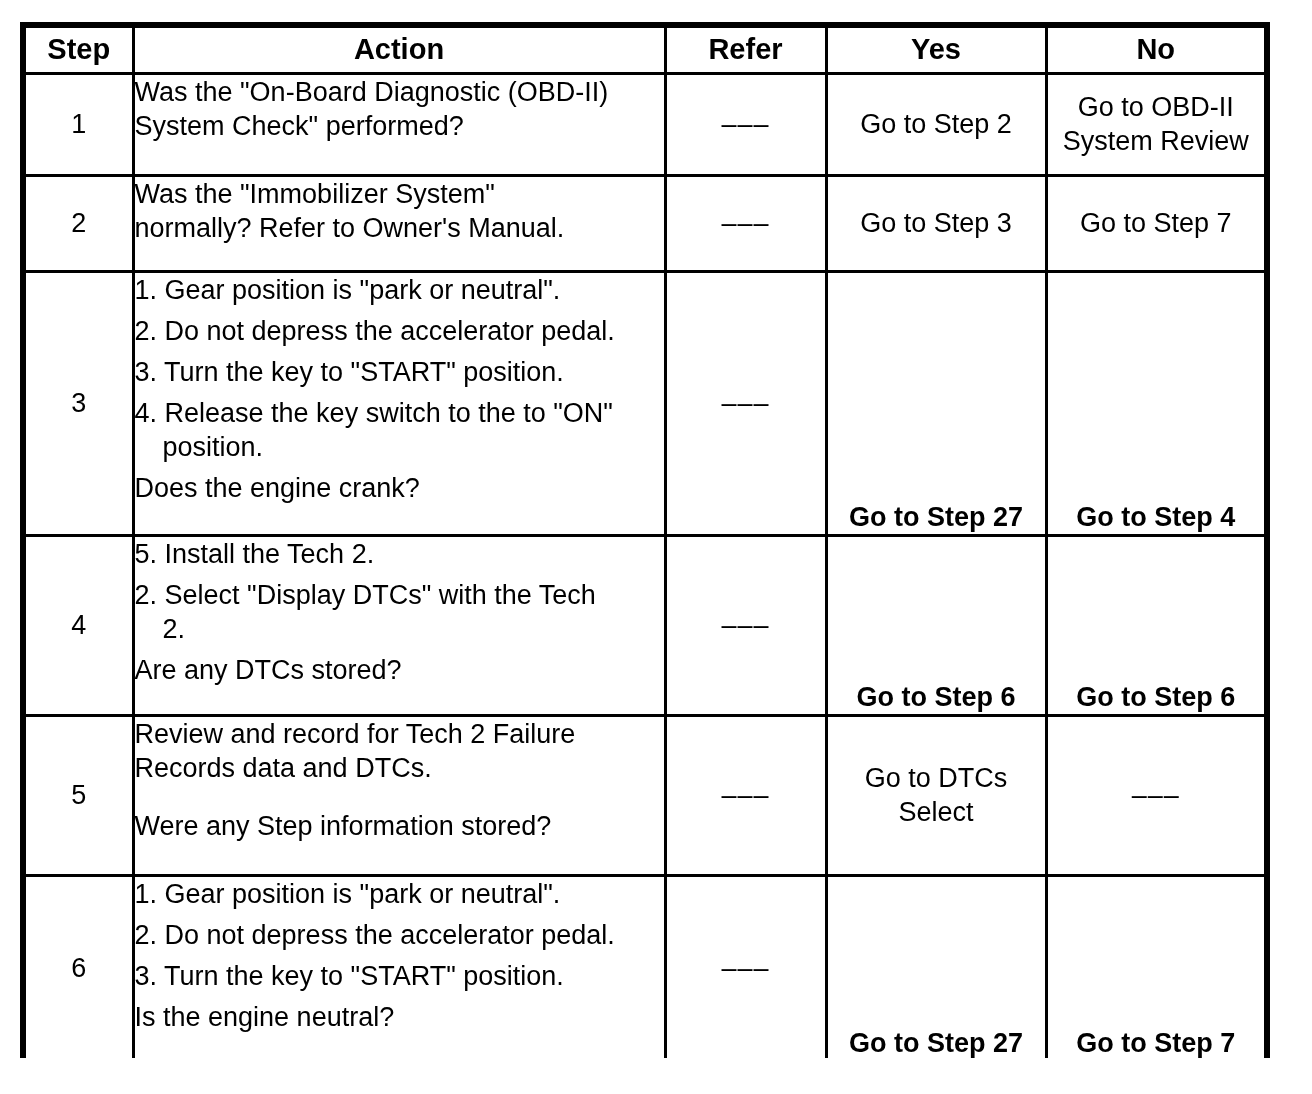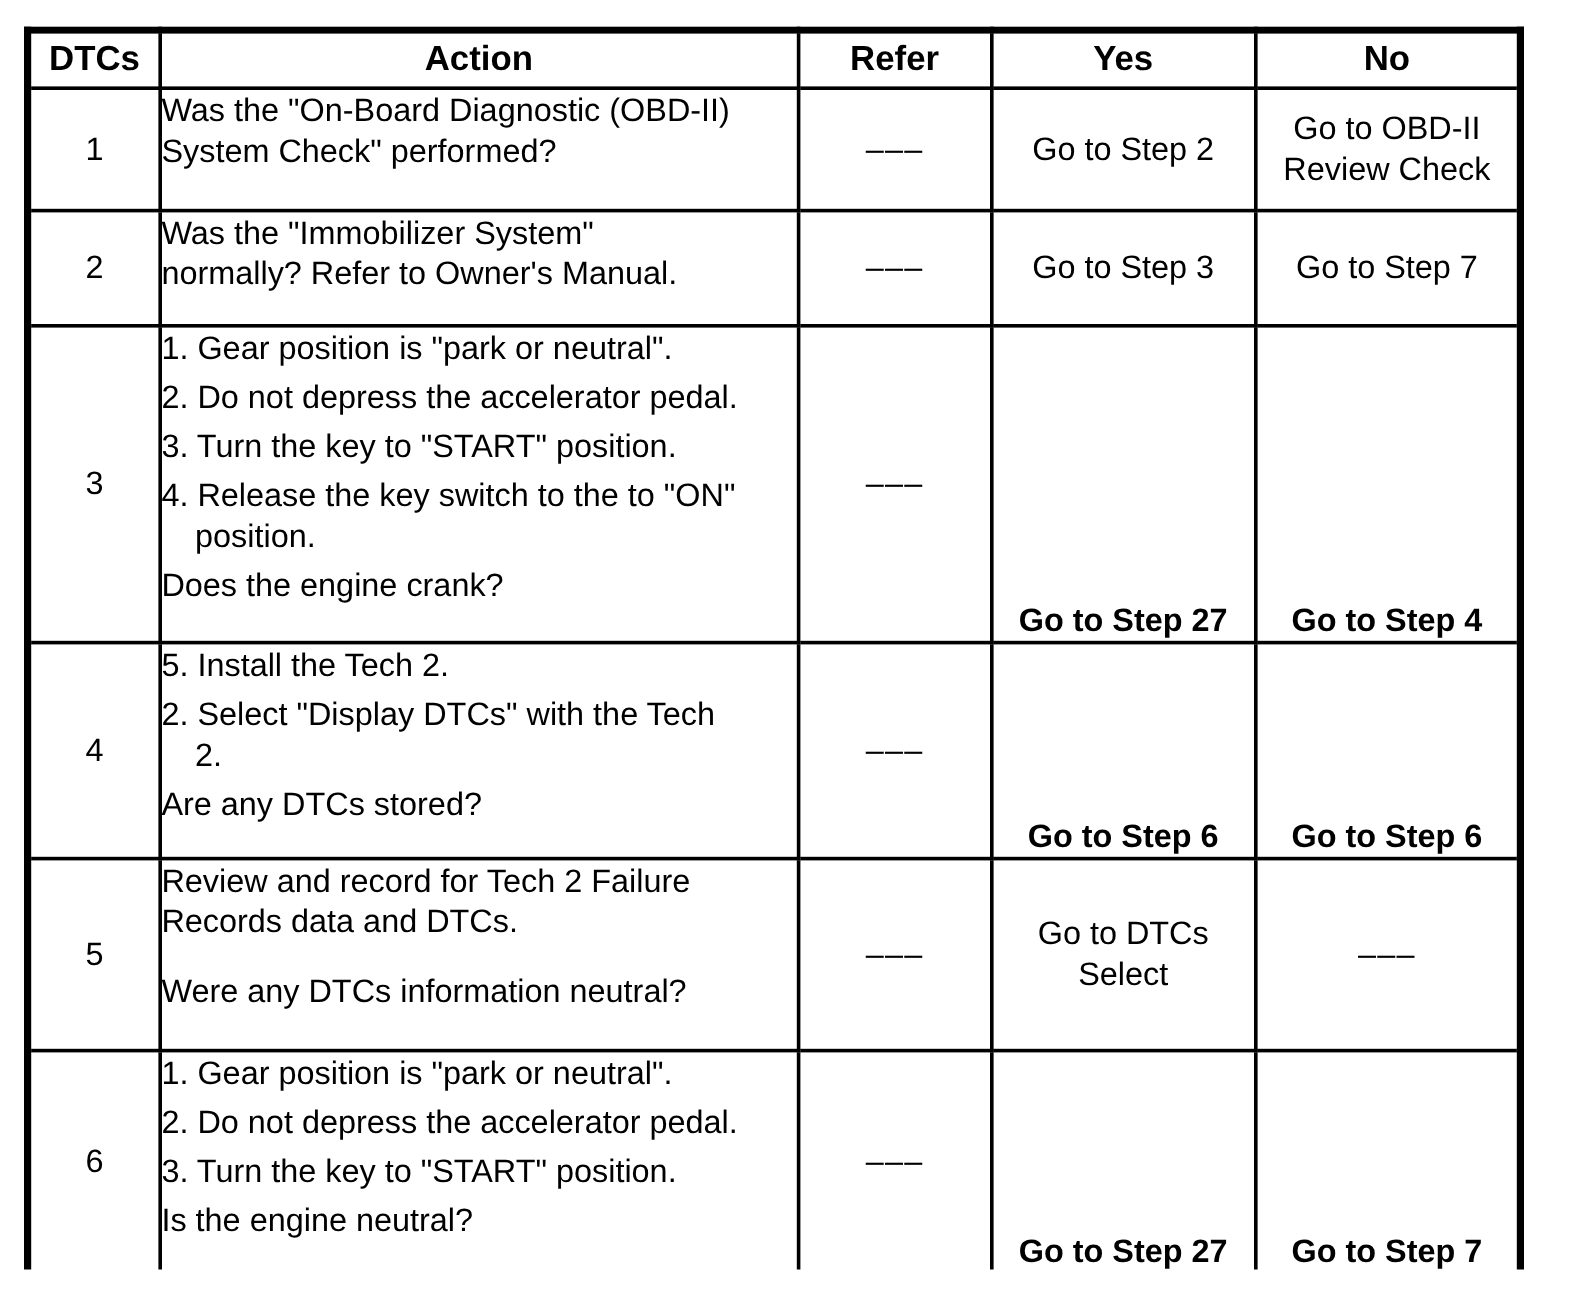--- a/index.html
+++ b/index.html
@@ -86,21 +86,21 @@
   <table class="diag">
     <colgroup>
       <col style="width:110px">
       <col style="width:532px">
       <col style="width:161px">
       <col style="width:220px">
       <col style="width:221px">
     </colgroup>
     <thead>
       <tr>
-        <th>DTCs</th>
+        <th>Step</th>
         <th>Action</th>
         <th>Refer</th>
         <th>Yes</th>
         <th>No</th>
       </tr>
     </thead>
     <tbody>
         <tr class="row-1">
           <td class="step-cell">1</td>
           <td class="action-cell">
@@ -108,21 +108,21 @@
               <div class="a-line">Was the "On-Board Diagnostic (OBD-II)</div>
               <div class="a-line">System Check" performed?</div>
             </div>
           </td>
           <td class="values-cell"><span class="dash">–––</span></td>
           <td class="result-cell valign-middle">
             <div>Go to Step 2</div>
           </td>
           <td class="result-cell valign-middle">
             <div>Go to OBD-II</div>
-            <div>Review Check</div>
+            <div>System Review</div>
           </td>
         </tr>
         <tr class="row-2">
           <td class="step-cell">2</td>
           <td class="action-cell">
             <div class="a-item">
               <div class="a-line">Was the "Immobilizer System"</div>
               <div class="a-line">normally? Refer to Owner's Manual.</div>
             </div>
           </td>
@@ -186,21 +186,21 @@
         </tr>
         <tr class="row-5">
           <td class="step-cell">5</td>
           <td class="action-cell">
             <div class="a-item">
               <div class="a-line">Review and record for Tech 2 Failure</div>
               <div class="a-line">Records data and DTCs.</div>
             </div>
             <div class="a-gap"></div>
             <div class="a-item">
-              <div class="a-line">Were any DTCs information neutral?</div>
+              <div class="a-line">Were any Step information stored?</div>
             </div>
           </td>
           <td class="values-cell"><span class="dash">–––</span></td>
           <td class="result-cell valign-middle">
             <div>Go to DTCs</div>
             <div>Select</div>
           </td>
           <td class="result-cell valign-middle">
             <div><span class="dash">–––</span></div>
           </td>

